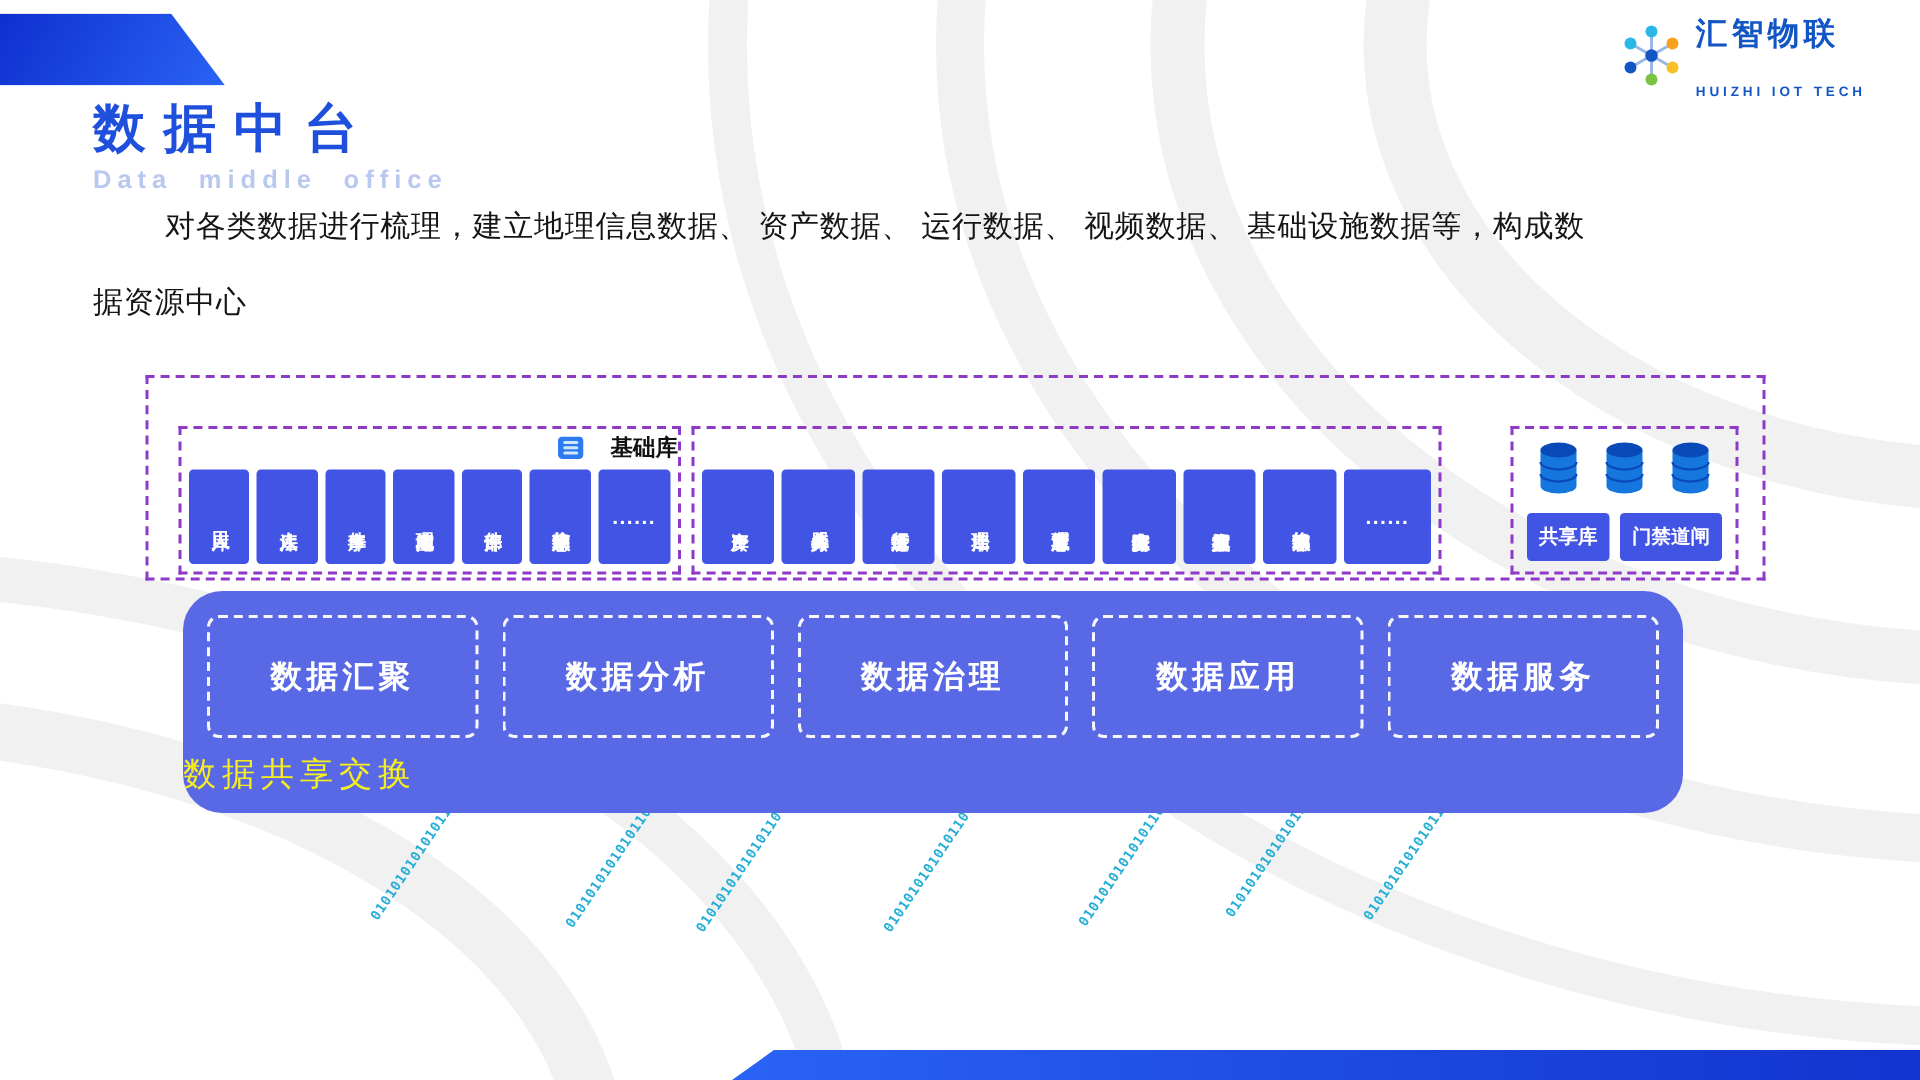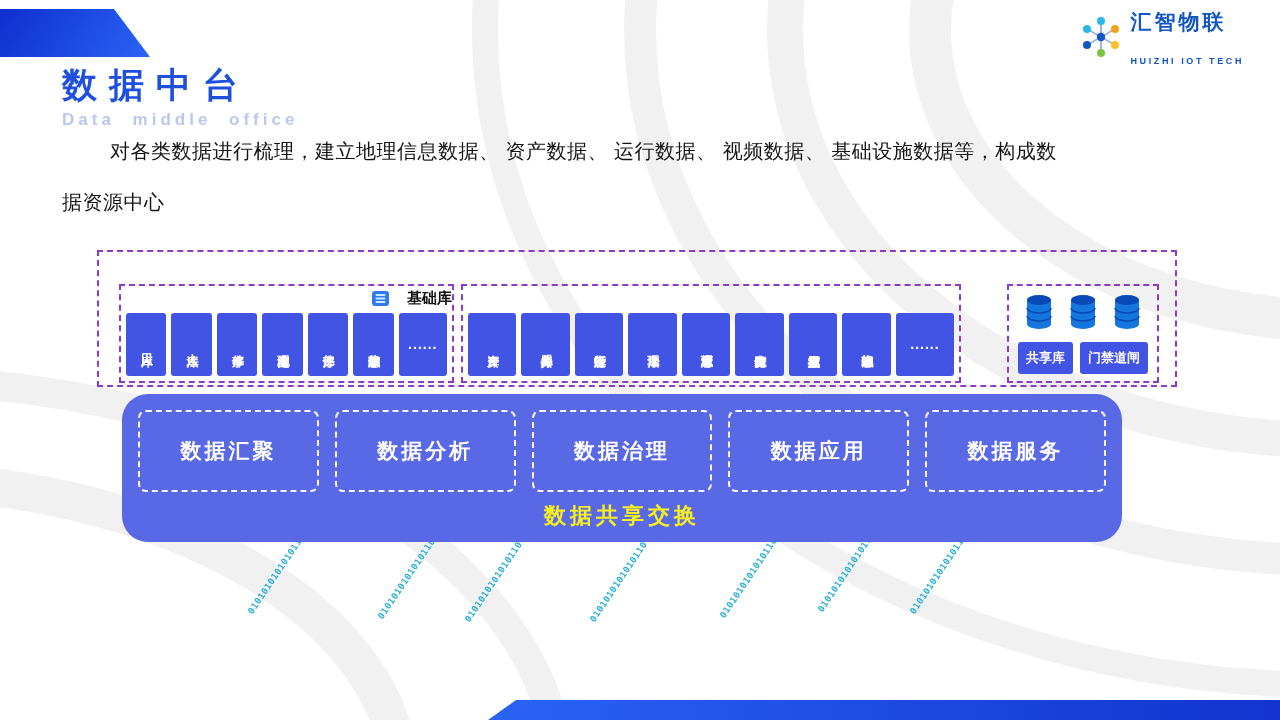--- a/index.html
+++ b/index.html
@@ -55,22 +55,22 @@
   .share-row { position:absolute; bottom:7px; left:0; right:0; display:flex; justify-content:center; gap:7px; }
   .hbox { background:#4254e4; color:#fff; font-size:13px; font-weight:bold; padding:7px 8px; border-radius:3px; }
 
   
   .panel { position:absolute; left:122px; top:394px; width:1000px; height:148px; z-index:3;
     background:#5968e5; border-radius:26px; }
   .cap-row { position:absolute; top:16px; left:16px; right:16px; height:82px; display:flex; gap:16px; }
   .cap { flex:1; border:2px dashed rgba(255,255,255,0.95); border-radius:8px;
     display:flex; align-items:center; justify-content:center;
     color:#fff; font-size:21px; font-weight:bold; letter-spacing:3px;font-family:Liberation Serif, serif; }
-  .exchange { position:absolute; bottom:11px; left:0; right:0; text-align:center;
-    color:#f7ee1e; font-size:22px; font-weight:bold; letter-spacing:4px; }
+  .exchange { position:absolute; bottom:11px; left:0; right:0; 
+    color:#f7ee1e; font-size:22px; font-weight:normal; letter-spacing:4px; }
 
   
   .stream { position:absolute; z-index:2; transform:rotate(-56deg); transform-origin:0 50%;
     font-family:"DejaVu Sans Mono",monospace; font-size:9px; font-weight:bold;
     color:#24aed6; white-space:nowrap; letter-spacing:0.5px; }
   .s1 { left:250px; top:608px; } .s2 { left:380px; top:613px; } .s3 { left:467px; top:616px; }
   .s4 { left:592px; top:616px; } .s5 { left:722px; top:612px; } .s6 { left:820px; top:606px; }
   .s7 { left:912px; top:608px; }
 
   

